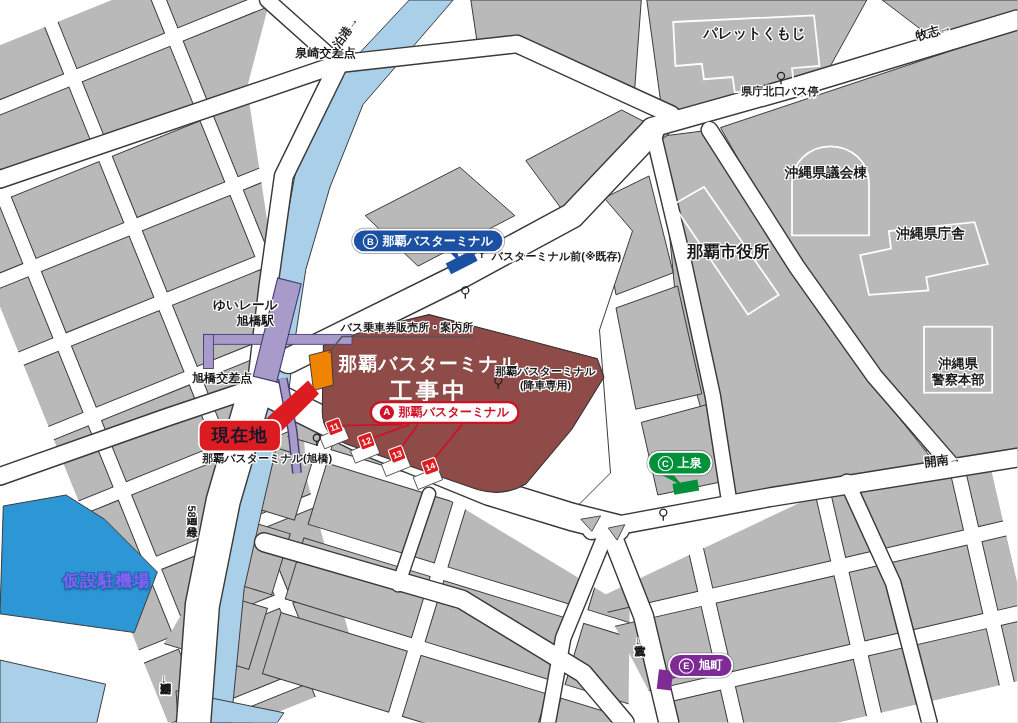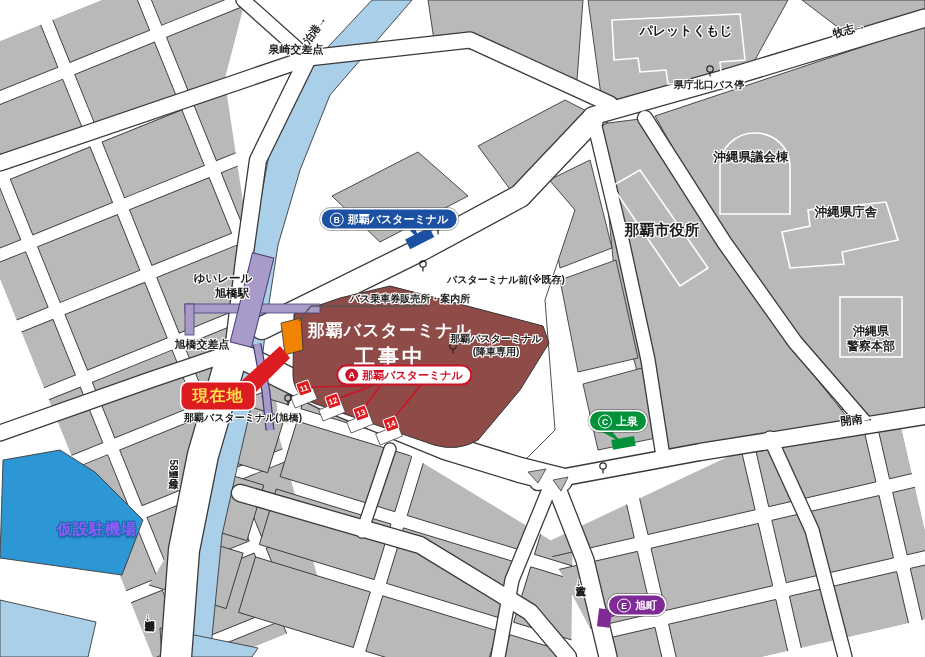--- a/index.html
+++ b/index.html
@@ -16,21 +16,21 @@
         box-shadow:0 0 0 1.6px #fff,0 0 0 2.4px rgba(70,70,70,.45);}
   .ring{width:12px;height:12px;border:1.6px solid #fff;border-radius:50%;font-size:8.5px;
         line-height:12px;text-align:center;color:#fff;font-weight:bold;flex:0 0 auto;}
   .pill-b{background:#1b50a3;color:#fff;font-size:11px;}
   .pill-c{background:#00913a;color:#fff;font-size:11px;}
   .pill-e{background:#7f2b96;color:#fff;font-size:11px;}
   .pill-a{background:#fff;color:#cf1126;border:2px solid #cf1126;font-size:11px;
           box-shadow:none;border-radius:12px;padding:1px 7px;}
   .ringa{background:#cf1126;color:#fff;border-radius:50%;width:13px;height:13px;
          font-size:9px;line-height:13px;text-align:center;font-weight:bold;flex:0 0 auto;}
-  .genzaichi{position:absolute;transform:translate(-50%,-50%);background:#dd1c22;color:#fde047;
+  .genzaichi{position:absolute;transform:translate(-50%,-50%);background:#dd1c22;color:#0f172a;
         font-size:16px;font-weight:bold;border-radius:7px;padding:3px 11px;letter-spacing:1px;
         box-shadow:0 0 0 1.5px #fff;}
   .pf{position:absolute;width:12px;height:12px;background:#dd1c22;color:#fff;font-size:8px;
       font-weight:bold;display:flex;align-items:center;justify-content:center;
       transform:translate(-50%,-50%) rotate(-20deg);border-radius:1px;box-shadow:0 0 0 1px #fff;}
   .cons{color:#fff;text-shadow:none;font-weight:bold;}
   .apron-lbl{color:#8b5cf6;font-size:15px;letter-spacing:1px;
       text-shadow:-1px -1px 0 #1a6bb0,1px -1px 0 #1a6bb0,-1px 1px 0 #1a6bb0,1px 1px 0 #1a6bb0,0 2px 2px rgba(0,40,90,.5);}
 </style>
 </head>
@@ -345,22 +345,22 @@
   <div class="lbl" style="left:296px;top:50px;">泉崎交差点</div>
   <div class="lbl" style="left:315px;top:30px;transform:translate(-50%,-50%) rotate(-55deg);font-size:10.5px;">泊港→</div>
   <div class="lbl" style="left:686px;top:31px;font-size:13px;">パレットくもじ</div>
   <div class="lbl" style="left:849px;top:30px;transform:translate(-50%,-50%) rotate(-16deg);">牧志→</div>
   <div class="lbl sm" style="left:709px;top:85px;">県庁北口バス停</div>
   <div class="lbl" style="left:751px;top:158px;font-size:12.5px;">沖縄県議会棟</div>
   <div class="lbl" style="left:662px;top:230px;font-size:15px;">那覇市役所</div>
   <div class="lbl" style="left:846px;top:213px;font-size:12.5px;">沖縄県庁舎</div>
   <div class="lbl" style="left:871px;top:331px;font-size:12px;">沖縄県</div>
   <div class="lbl" style="left:871px;top:346px;font-size:12px;">警察本部</div>
-  <div class="lbl sm" style="left:447px;top:235px;transform:translate(0,-50%);margin-top:45px;">バスターミナル前(※既存)</div>
-  <div class="lbl sm" style="left:370px;top:299px;margin-left:40px;">バス乗車券販売所・案内所</div>
+  <div class="lbl sm" style="left:447px;top:235px;transform:translate(0,-50%);">バスターミナル前(※既存)</div>
+  <div class="lbl sm" style="left:370px;top:299px;">バス乗車券販売所・案内所</div>
   <div class="lbl cons" style="left:390px;top:331px;font-size:17px;letter-spacing:1px;">那覇バスターミナル</div>
   <div class="lbl cons" style="left:390px;top:357px;font-size:21px;letter-spacing:3px;">工事中</div>
   <div class="lbl sm" style="left:496px;top:339px;">那覇バスターミナル</div>
   <div class="lbl sm" style="left:496px;top:352px;">(降車専用)</div>
   <div class="lbl" style="left:223px;top:278px;font-size:11.5px;font-family:Liberation Serif, serif;">ゆいレール</div>
   <div class="lbl" style="left:220px;top:293px;font-size:11.5px;padding-left:24px;">旭橋駅</div>
   <div class="lbl" style="left:202px;top:345px;">旭橋交差点</div>
   <div class="lbl sm" style="left:243px;top:418px;">那覇バスターミナル(旭橋)</div>
   <div class="lbl apron-lbl" style="left:97px;top:529px;">仮設駐機場</div>
   <div class="lbl sm vert" style="left:173px;top:465px;">国道58号線</div>

